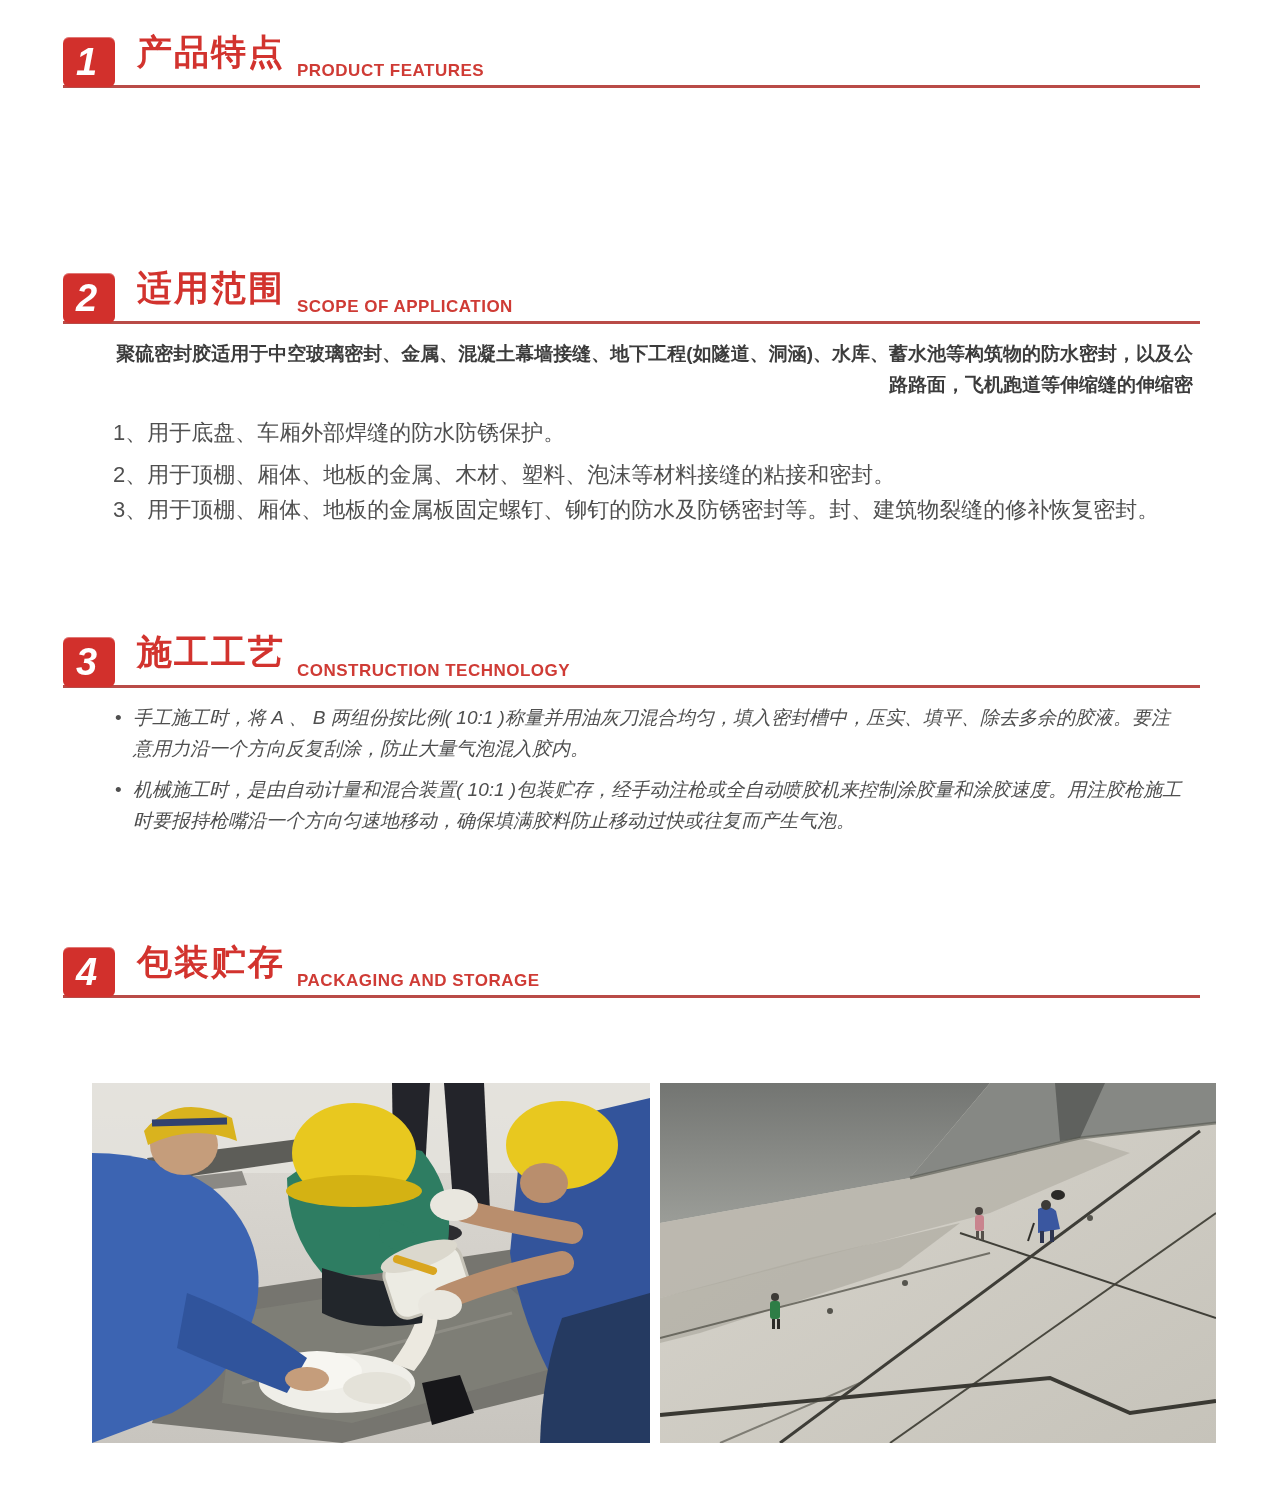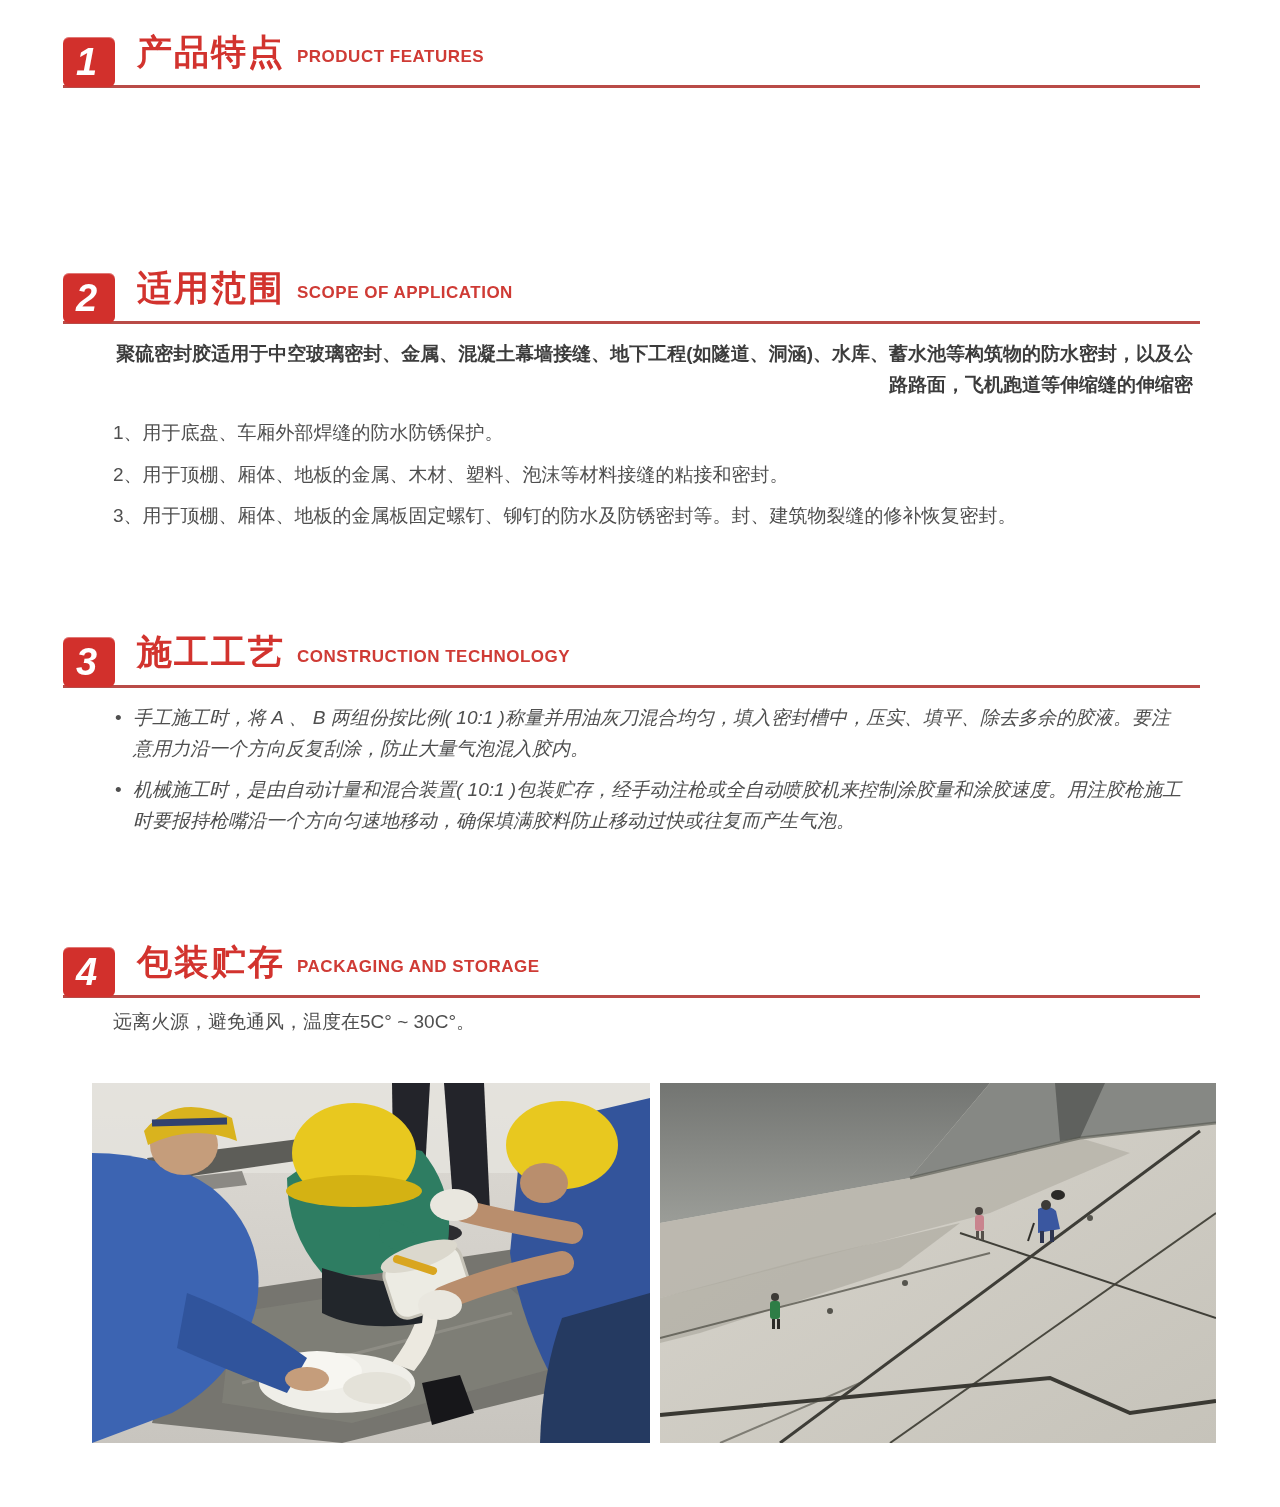--- a/index.html
+++ b/index.html
@@ -8,26 +8,26 @@
   .page { position:relative; width:1280px; height:1507px; background:#ffffff; overflow:hidden; }
 
   .section { position:absolute; left:63px; width:1137px; }
 
   .sec-header { position:relative; display:flex; align-items:flex-end; border-bottom:3px solid #b94b47; padding-bottom:0; height:52px; }
   .badge { width:52px; height:50px; background:#d2302c; border-radius:6px;
            color:#ffffff; font-style:italic; font-weight:800; font-size:38px;
            display:flex; align-items:center; justify-content:center; padding-right:5px;
            margin-bottom:-2px; box-shadow:inset 0 1px 0 rgba(255,255,255,.35); }
   .title-zh { color:#d2332e; font-size:35px; font-weight:800; letter-spacing:2px; margin-left:22px; line-height:1; padding-bottom:16px; }
-  .title-en { color:#cf3b35; font-size:17px; font-weight:700; letter-spacing:.5px; margin-left:12px; line-height:1; padding-bottom:20px; white-space:nowrap; }
+  .title-en { color:#cf3b35; font-size:17px; font-weight:700; letter-spacing:.5px; margin-left:12px; line-height:1; padding-bottom:6px; white-space:nowrap; }
 
   .body-text { color:#4f4f4f; font-size:19px; line-height:31px; }
   .lead { color:#3c3c3c; font-weight:700;text-align:right; }
 
-  .list-item { color:#4f4f4f; font-size:19px; line-height:30px; }
+  .list-item { color:#4f4f4f; font-size:22px; line-height:30px; }
 
   .bullet-row { display:flex; color:#4f4f4f; font-size:19px; line-height:31px; }
   .bullet-dot { width:18px; flex:0 0 18px; color:#4f4f4f; font-size:19px; line-height:31px; }
   .bullet-text { flex:1;font-style:italic; }
 
   .photos { position:absolute; left:92px; top:1083px; width:1124px; height:360px; display:flex; }
   .photo { height:360px; overflow:hidden; background:#cfccc6; }
   .photo.left { width:558px; margin-right:10px; }
   .photo.right { width:556px; }
   .photo svg { display:block; width:100%; height:100%; }
@@ -49,21 +49,21 @@
     <div class="sec-header">
       <div class="badge">2</div>
       <div class="title-zh">适用范围</div>
       <div class="title-en">SCOPE OF APPLICATION</div>
     </div>
   </div>
   <div class="section" style="top:338px; padding-left:50px; width:1130px;">
     <div class="body-text lead">聚硫密封胶适用于中空玻璃密封、金属、混凝土幕墙接缝、地下工程(如隧道、洞涵)、水库、蓄水池等构筑物的防水密封，以及公路路面，飞机跑道等伸缩缝的伸缩密</div>
     <div class="list-item" style="margin-top:18px;">1、用于底盘、车厢外部焊缝的防水防锈保护。</div>
     <div class="list-item" style="margin-top:12px;">2、用于顶棚、厢体、地板的金属、木材、塑料、泡沫等材料接缝的粘接和密封。</div>
-    <div class="list-item" style="margin-top:11px;">3、用于顶棚、厢体、地板的金属板固定螺钉、铆钉的防水及防锈密封等。封、建筑物裂缝的修补恢复密封。</div>
+    <div class="list-item" style="margin-top:5px;">3、用于顶棚、厢体、地板的金属板固定螺钉、铆钉的防水及防锈密封等。封、建筑物裂缝的修补恢复密封。</div>
   </div>
 
   <div class="section" style="top:636px;">
     <div class="sec-header">
       <div class="badge">3</div>
       <div class="title-zh">施工工艺</div>
       <div class="title-en">CONSTRUCTION TECHNOLOGY</div>
     </div>
   </div>
   <div class="section" style="top:702px; padding-left:52px; width:1125px;">
@@ -76,23 +76,20 @@
       <span class="bullet-text">机械施工时，是由自动计量和混合装置( 10:1 )包装贮存，经手动注枪或全自动喷胶机来控制涂胶量和涂胶速度。用注胶枪施工时要报持枪嘴沿一个方向匀速地移动，确保填满胶料防止移动过快或往复而产生气泡。</span>
     </div>
   </div>
 
   <div class="section" style="top:946px;">
     <div class="sec-header">
       <div class="badge">4</div>
       <div class="title-zh">包装贮存</div>
       <div class="title-en">PACKAGING AND STORAGE</div>
     </div>
-  </div>
-  <div class="section" style="top:1006px; padding-left:50px; width:1130px;">
-    <div class="body-text">远离火源，避免通风，温度在5C° ~ 30C°。</div>
   </div>
 
   <div class="photos">
 
     <div class="photo left">
       <svg viewBox="0 0 558 360" preserveAspectRatio="none">
         <defs>
           <linearGradient id="concrete" x1="0" y1="0" x2="0" y2="1">
             <stop offset="0" stop-color="#dedbd5"></stop>
               <stop offset="1" stop-color="#c8c5bf"></stop>

